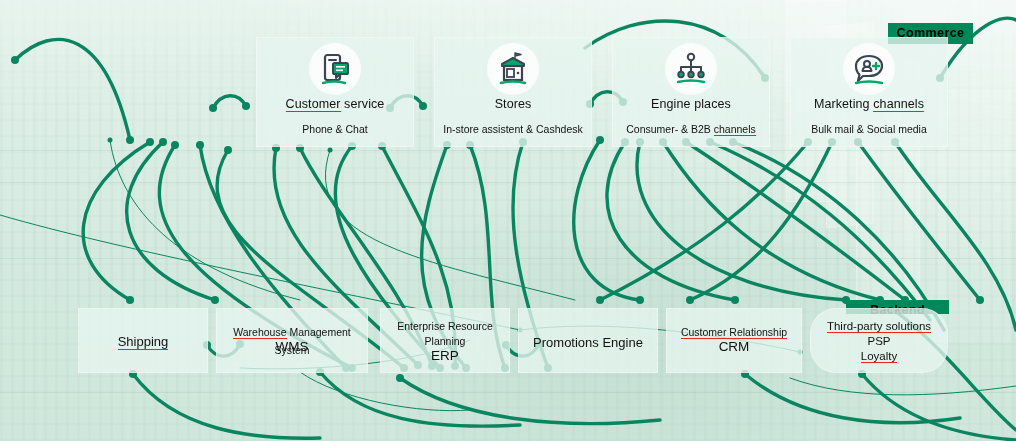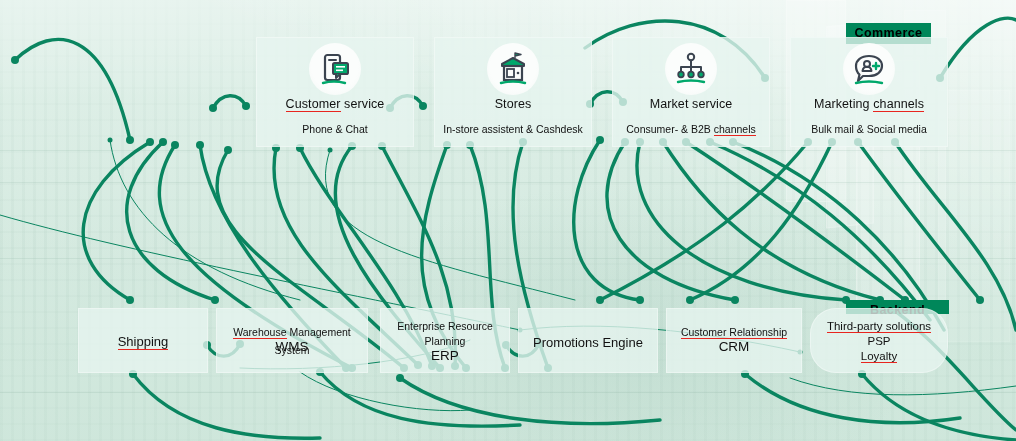--- a/index.html
+++ b/index.html
@@ -62,21 +62,21 @@
     background:radial-gradient(circle at 50% 45%, #fbfdfc 60%, #f2f7f4 100%);
   }
   .icon-wrap svg{position:absolute;left:9px;top:9px;}
 
   
   .badge{
     position:absolute;background:#00875a;color:#000;
     font-weight:bold;font-size:12.5px;text-align:center;
     letter-spacing:.4px;
   }
-  #badge-commerce{left:846px;top:23px;width:85px;height:21px;line-height:21px;}
+  #badge-commerce{left:888px;top:23px;width:85px;height:21px;line-height:21px;}
   #badge-backend{left:846px;top:286px;width:103px;height:14px;line-height:21px;margin-top:14px;}
 
   .bot-lines{position:absolute;left:0;right:0;text-align:center;}
   .bot-l1{font-size:10.5px;color:#111;}
   .bot-l2{font-size:13.5px;color:#111;}
   .bot-single{font-size:13px;color:#111;}
   .bot-3{font-size:11.5px;color:#111;line-height:14.5px;}
 </style>
 </head>
 <body>
@@ -276,21 +276,21 @@
     <div class="icon-wrap">
       <svg width="34" height="34" viewBox="0 0 34 34">
         <circle cx="17" cy="5" r="3.2" fill="none" stroke="#3b4450" stroke-width="2"></circle>
         <path d="M17,8.4 L17,15 M7,15 L27,15 M7,15 L7,20 M17,15 L17,20 M27,15 L27,20" stroke="#3b4450" stroke-width="2" fill="none" stroke-linecap="round"></path>
         <circle cx="7" cy="22.5" r="2.8" fill="#00a86b" stroke="#3b4450" stroke-width="1.8"></circle>
         <circle cx="17" cy="22.5" r="2.8" fill="#00a86b" stroke="#3b4450" stroke-width="1.8"></circle>
         <circle cx="27" cy="22.5" r="2.8" fill="#00a86b" stroke="#3b4450" stroke-width="1.8"></circle>
         <path d="M4,30 q13,-3 26,0" stroke="#00a86b" stroke-width="2.4" fill="none" stroke-linecap="round"></path>
       </svg>
     </div>
-    <div class="card-title"><span>Market service</span></div>
+    <div class="card-title"><span>Engine places</span></div>
     <div class="card-sub"><span>Consumer- &amp; B2B </span><span class="sp2">channels</span></div>
   </div>
 
   <div class="card top" style="left:790px;width:158px;">
     <div class="icon-wrap">
       <svg width="34" height="34" viewBox="0 0 34 34">
         <path d="M17,4 C25,4 30,8.5 30,14 C30,19.5 25,24 17,24 L11,24 L6,29 L7.5,22.5 C5,20.5 4,17.5 4,14 C4,8.5 9,4 17,4 Z" fill="none" stroke="#3b4450" stroke-width="2.2" stroke-linejoin="round"></path>
         <circle cx="15" cy="12" r="3" fill="none" stroke="#3b4450" stroke-width="2"></circle>
         <path d="M10.5,19 C11,15.8 13,14.8 15,14.8 C17,14.8 19,15.8 19.5,19 Z" fill="none" stroke="#3b4450" stroke-width="2" stroke-linejoin="round"></path>
         <path d="M24,11 L24,17 M21,14 L27,14" stroke="#00a86b" stroke-width="2.4" stroke-linecap="round"></path>

